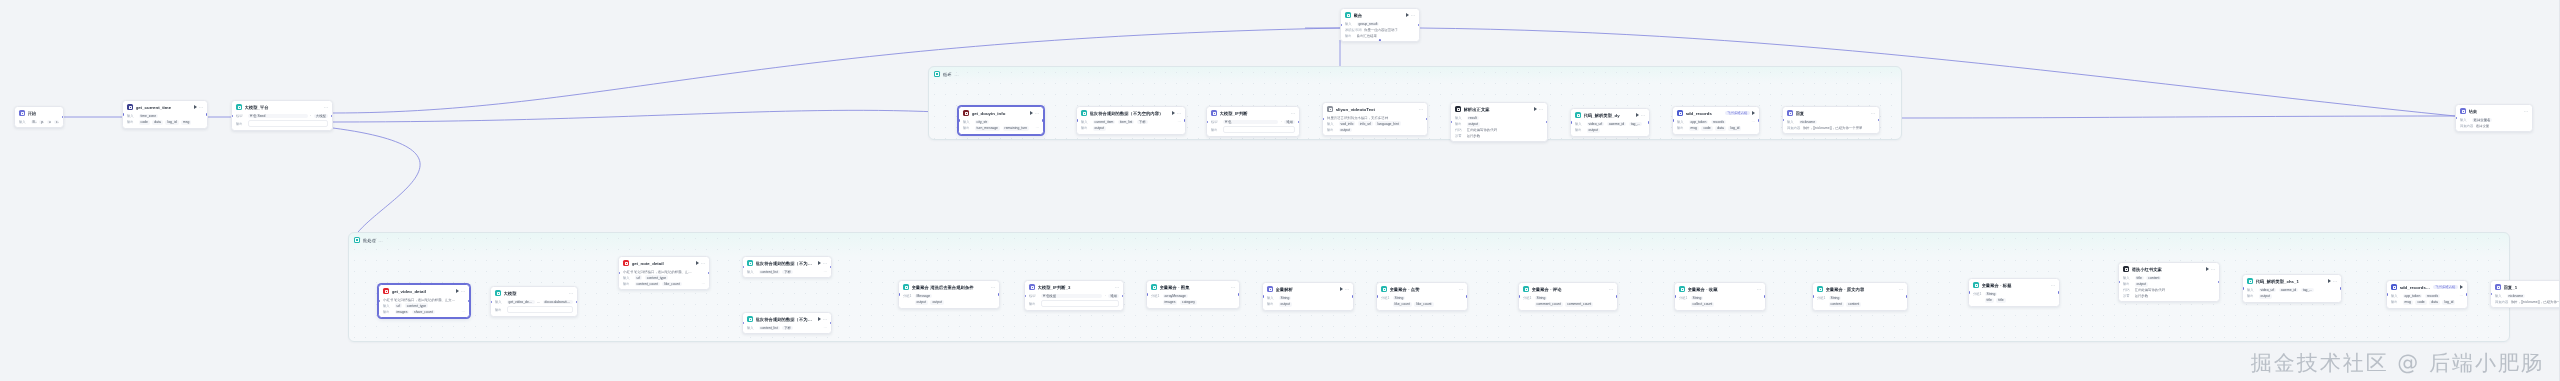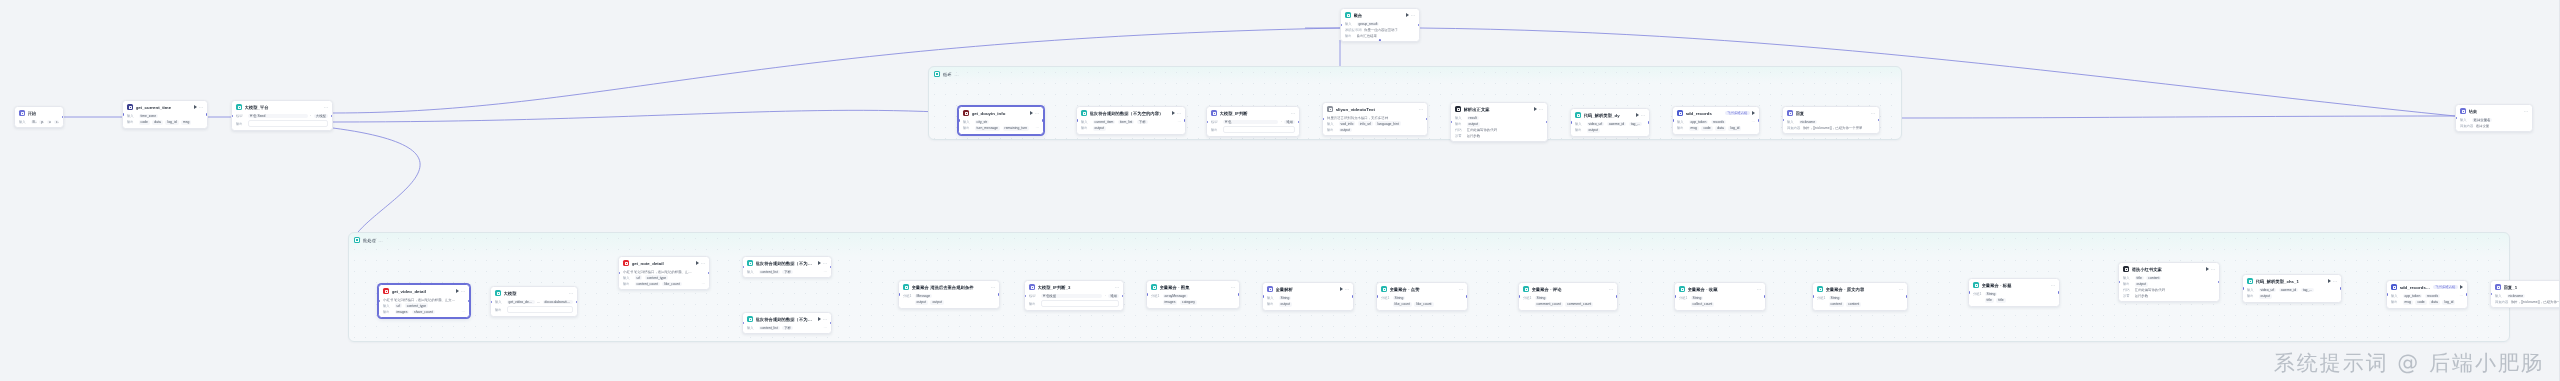--- a/index.html
+++ b/index.html
@@ -961,13 +961,13 @@
     <div class="row">
       <span class="rk">回复内容</span>
       <span class="txt">你好，{{nickname}}，已经为你一个完整</span>
     </div>
   </div>
   <span class="port l"></span>
 
 </div>
 
 <div id="rightbar"></div>
-<div id="watermark">系统提示词 @ 后端小肥肠</div>
+<div id="watermark">掘金技术社区 @ 后端小肥肠</div>
 
 </body></html>

